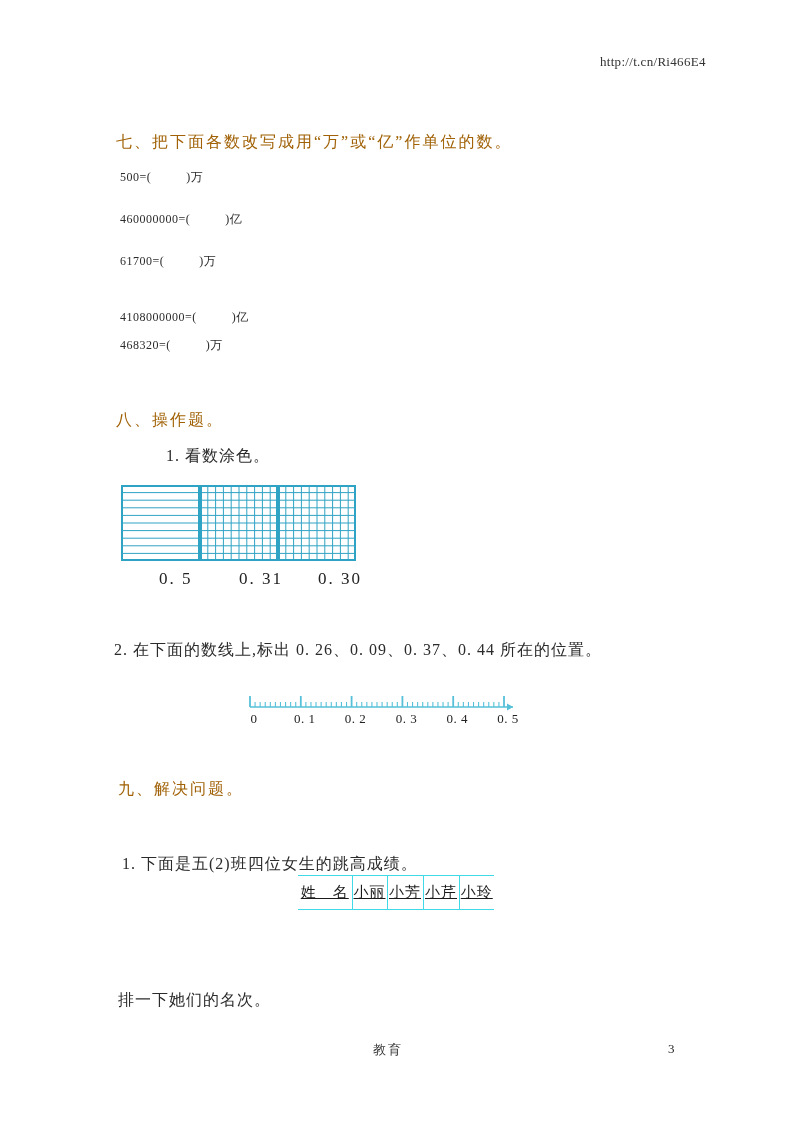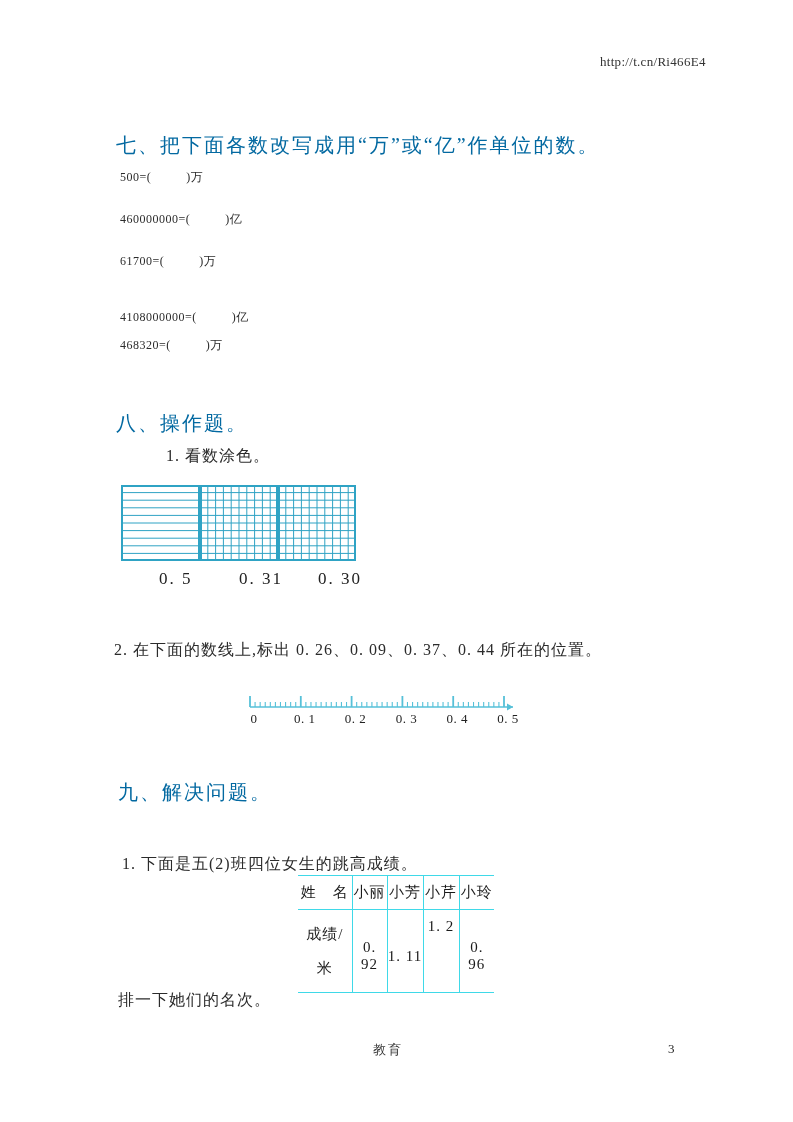--- a/index.html
+++ b/index.html
@@ -12,38 +12,38 @@
     color:#2b2b2b;
     overflow:hidden;
   }
   .abs{position:absolute;}
   .url-line{
     font-size:13px;color:#333;letter-spacing:0.3px;
     font-family:"Liberation Serif","DejaVu Serif",serif;
     margin-left:40px;
   }
   .sec-heading{
-    color:#0369a1;font-size:20px;letter-spacing:2px;font-weight:normal;text-align:center;
+    color:#a16207;font-size:16px;letter-spacing:2px;font-weight:normal;text-align:center;
   }
   .q-line{
     font-size:12px;white-space:pre;letter-spacing:0.5px;
   }
   .body-line{
     font-size:16px;letter-spacing:1px;
   }
   .grid-strip{display:flex;}
   .grid-strip svg{display:block;}
   .grid-label{
     font-size:17px;letter-spacing:2px;color:#222;
   }
   .jump-table{
     border-collapse:collapse;table-layout:fixed;
     font-size:15px;color:#1a1a1a;
   }
-  .jump-table td{padding:0;text-align:center;letter-spacing:1px;}
+  .jump-table td{padding:0;text-align:center;letter-spacing:1px;text-decoration:underline;}
   .jump-table{border-top:1.5px solid var(--tbl);border-bottom:1.5px solid var(--tbl);}
   .jump-table tr.hdr td{border-bottom:1.5px solid var(--tbl);height:33px;vertical-align:middle;}
   .jump-table td + td{border-left:1.5px solid var(--tbl);}
   .jump-table tr.dat td{height:72px;}
   .v-mid{vertical-align:middle;}
   .v-top{vertical-align:top;padding-top:8px !important;}
   .v-low{vertical-align:middle;padding-top:10px !important;}
   .score-label div{line-height:34px;}
   .footer-text{font-size:13px;color:#3a3a3a;letter-spacing:2px;}
   .page-num{font-size:13px;color:#222;}
@@ -209,30 +209,20 @@
         <col style="width:35px">
     </colgroup>
     <tbody>
         <tr class="hdr">
       <td>姓　名</td>
       <td>小丽</td>
       <td>小芳</td>
       <td>小芹</td>
       <td>小玲</td>
     </tr>
-    <tr class="dat">
-      <td class="v-mid score-label">
-        <div>成绩/</div>
-        <div>米</div>
-      </td>
-      <td class="v-low">0. 92</td>
-      <td class="v-low">1. 11</td>
-      <td class="v-top">1. 2</td>
-      <td class="v-low">0. 96</td>
-    </tr>
   </tbody>
     </table>
 
   <div class="abs body-line" style="left:118px;top:990px;">排一下她们的名次。</div>
 
   <div class="abs footer-text" style="left:373px;top:1041px;">教育</div>
   <div class="abs page-num" style="left:668px;top:1041px;">3</div>
 
 </div>
 

